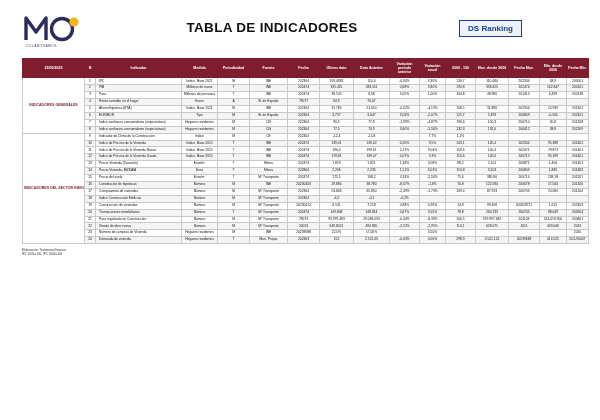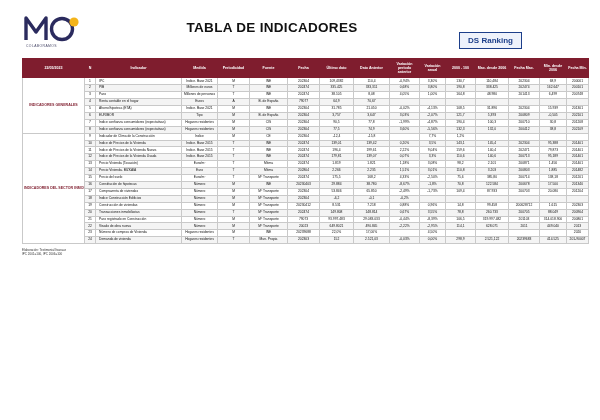--- a/index.html
+++ b/index.html
@@ -13,21 +13,21 @@
   
   .header{position:relative;height:54px;}
   .logo{position:absolute;left:22px;top:12px;width:74px;height:36px;}
   .logo svg{display:block;}
   .logo-sub{position:absolute;left:26px;top:44px;font-size:3.4px;letter-spacing:.4px;color:#4a4a6a;}
   .title{
     position:absolute;left:0;right:0;top:20px;text-align:center;
     font-size:13.5px;font-weight:bold;letter-spacing:.3px;color:#111;
   }
   .ranking{
-    position:absolute;right:22px;top:32px;
+    position:absolute;right:22px;top:20px;
     border:1px solid #1d3f8a;color:#1d3f8a;background:#eef2fb;
     font-size:8px;font-weight:bold;padding:3px 8px;
   }
 
   
   .table-wrap{position:absolute;left:22px;top:58px;width:556px;}
   table{border-collapse:collapse;width:556px;table-layout:fixed;}
   col.c0{width:62px}col.c1{width:11px}col.c2{width:86px}
   col.c3{width:36px}col.c4{width:32px}col.c5{width:38px}
   col.c6{width:32px}col.c7{width:34px}col.c8{width:36px}

